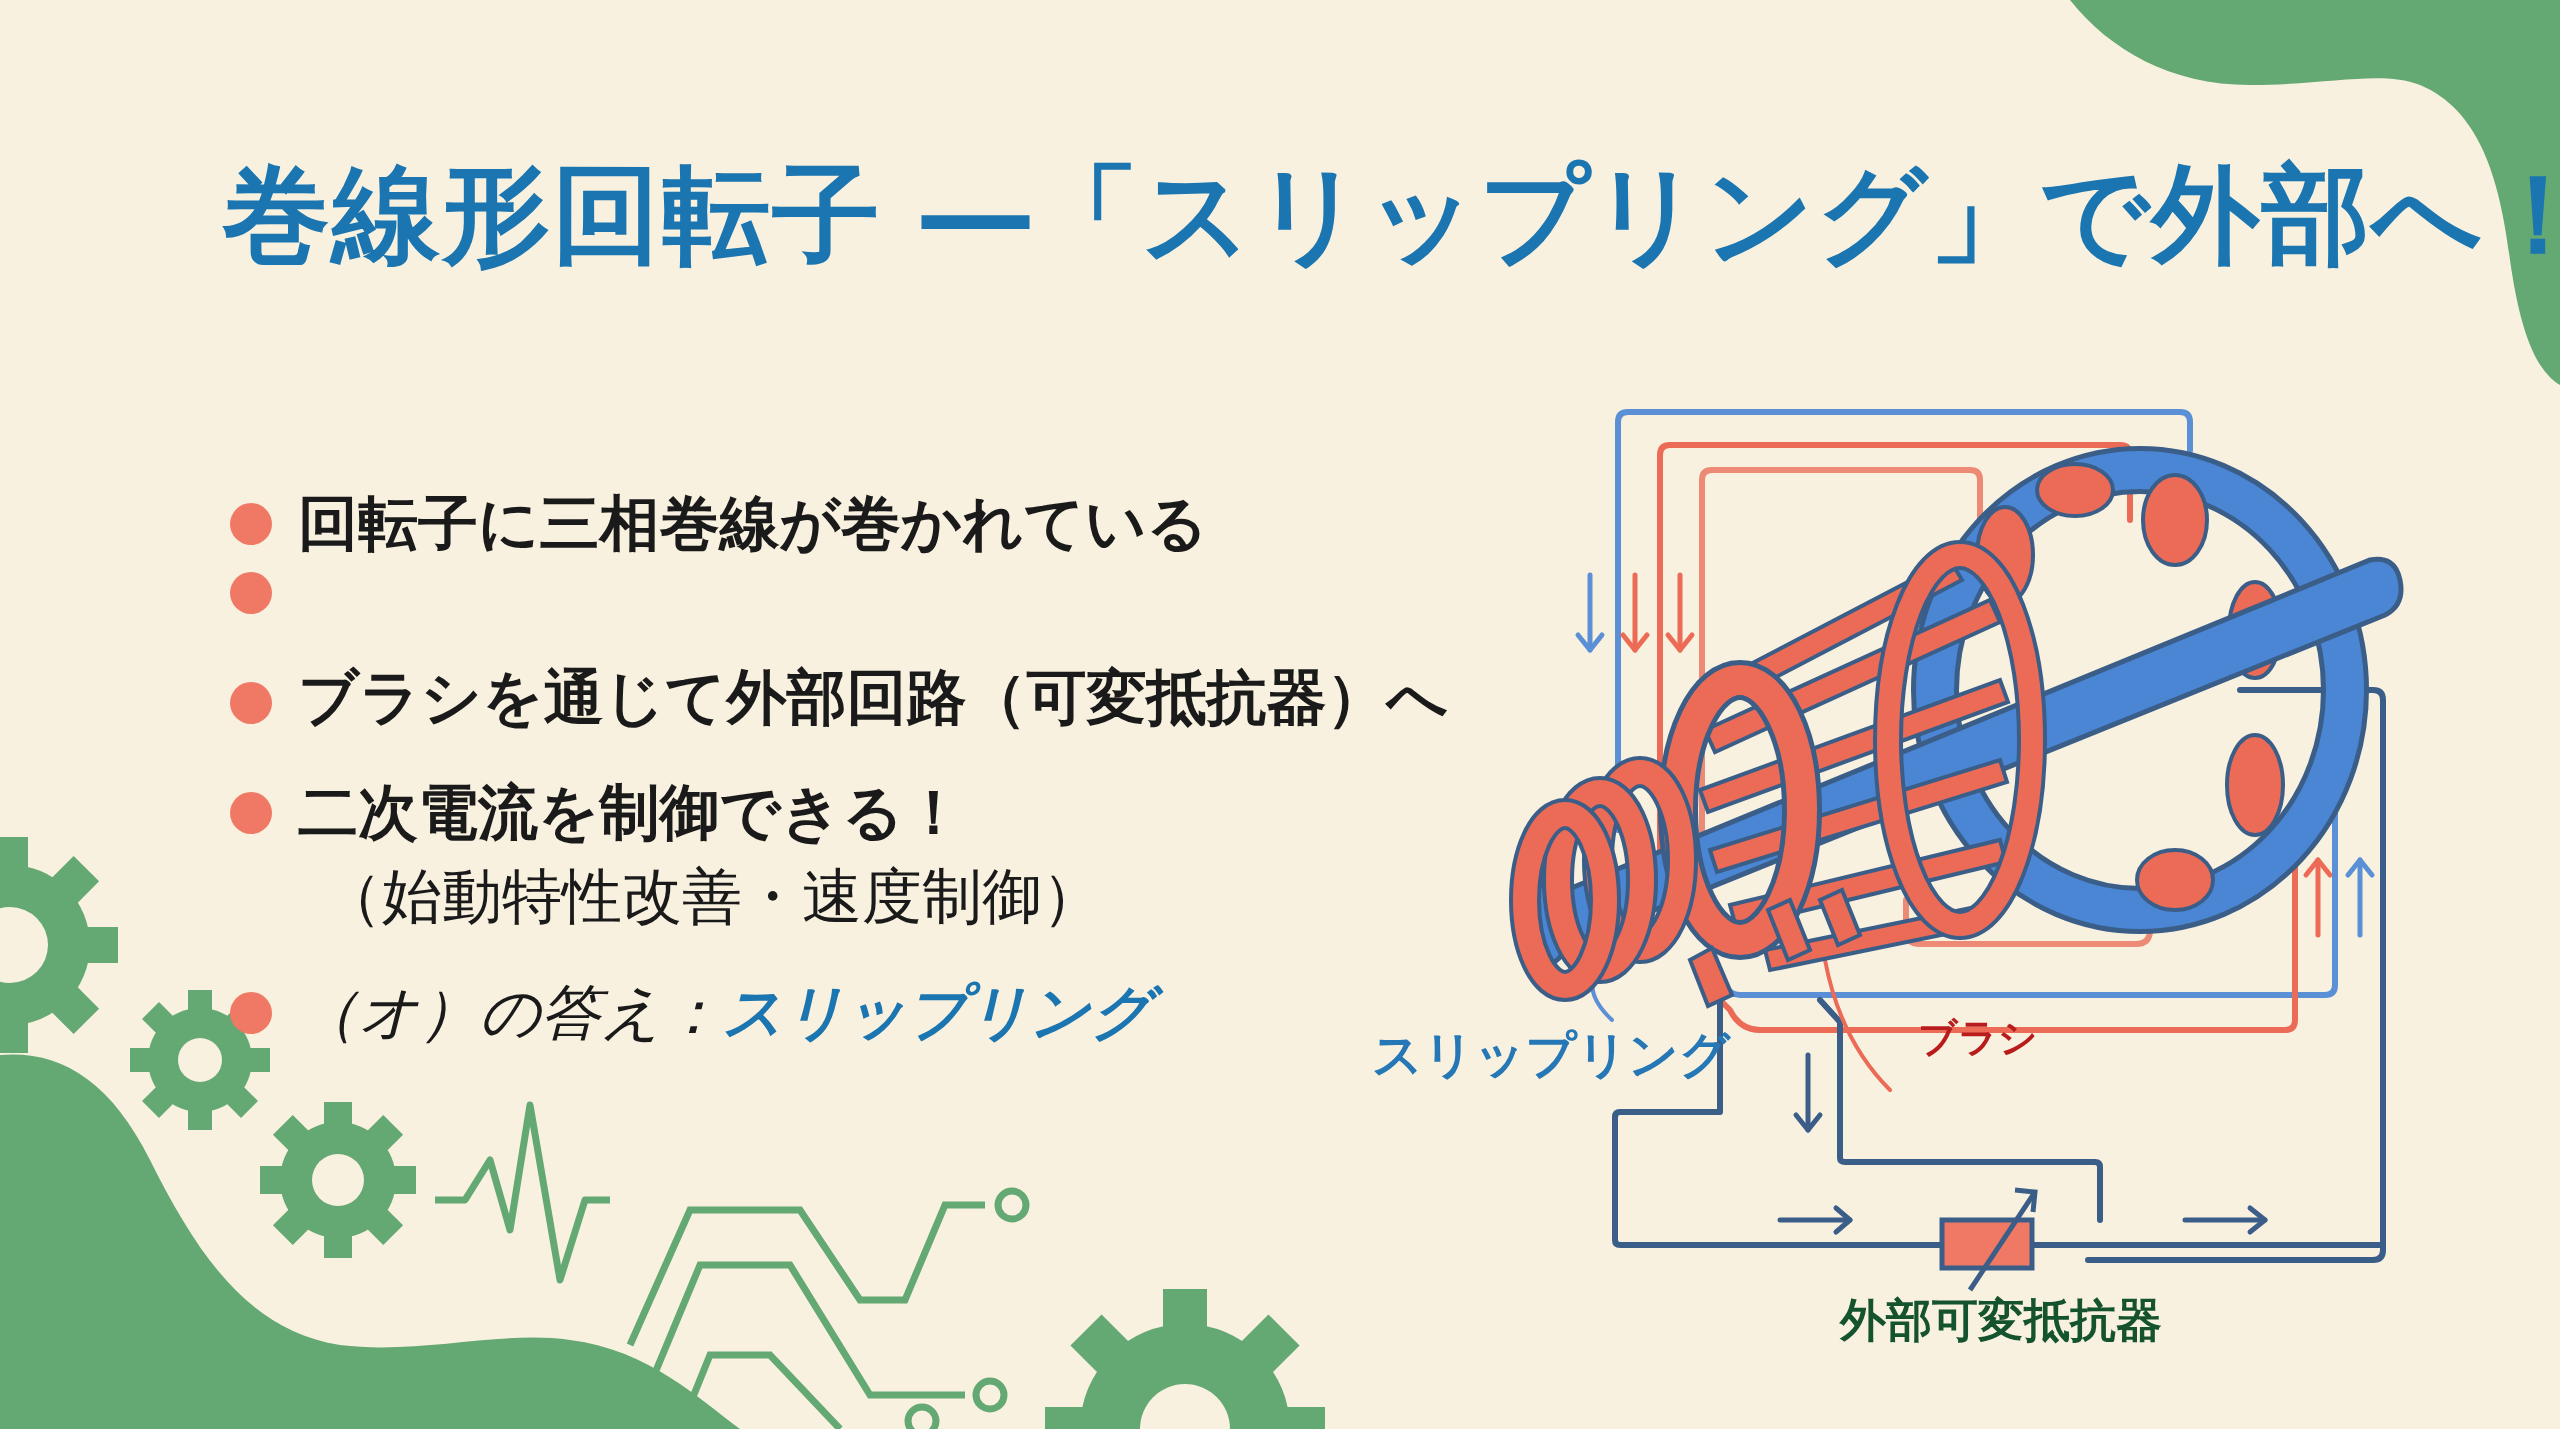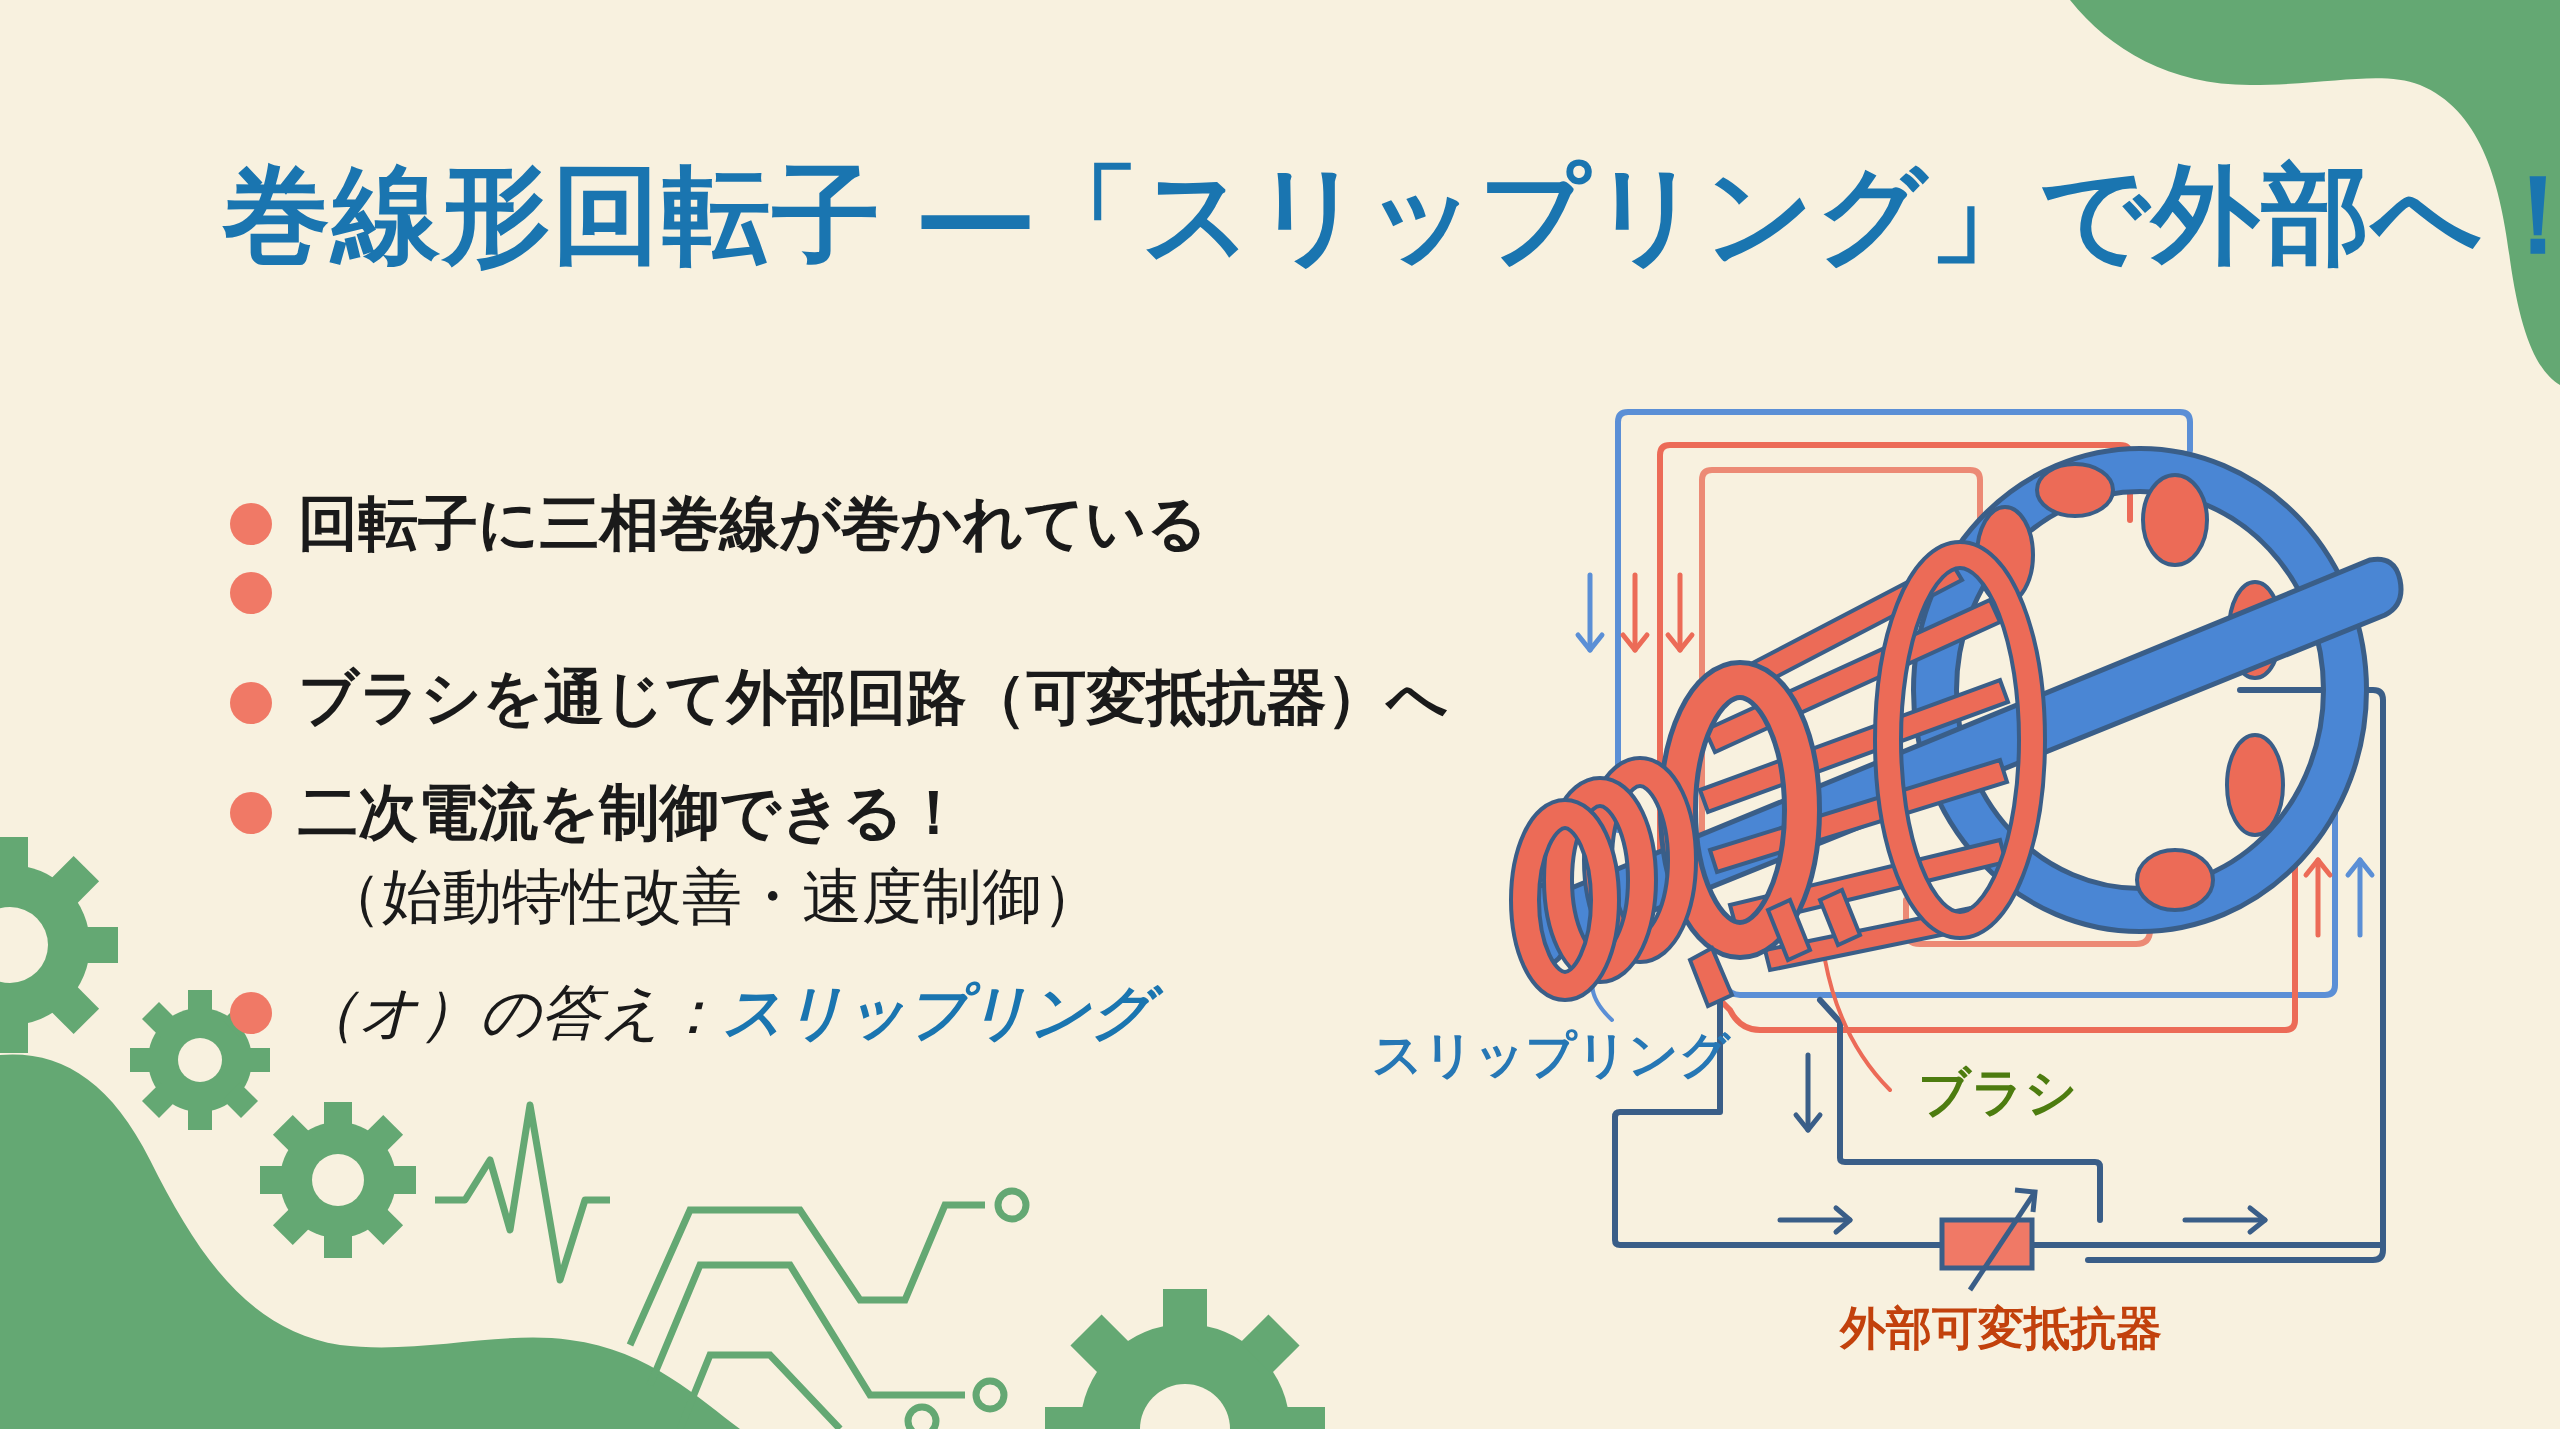--- a/index.html
+++ b/index.html
@@ -28,22 +28,22 @@
   }
   .b1 { position: absolute; top: 0; margin-top: 41px; }
   .b2 { position: absolute; top: 110px; }
   .b3 { position: absolute; top: 220px; font-family: Liberation Mono, monospace; }
   .b4 { position: absolute; top: 330px; }
   .b4 .sub { display: block; font-weight: normal; margin-left: 24px; }
   .b5 { position: absolute; top: 530px; font-weight: normal; font-style: italic; }
   .answer { color: #1a75b0; font-weight: bold; }
   .label { position: absolute; white-space: nowrap; font-weight: bold; }
   .lbl-slip { left: 1372px; top: 1022px; font-size: 50px; color: #2677b5; }
-  .lbl-brush { left: 1918px; top: 1058px; font-size: 52px; color: #4d7c0f; }
-  .lbl-res { left: 1840px; top: 1290px; font-size: 46px; color: #c2410c; margin-top: 8px; }
+  .lbl-brush { left: 1918px; top: 1011px; font-size: 39px; color: #b91c1c; }
+  .lbl-res { left: 1840px; top: 1290px; font-size: 46px; color: #14532d; }
 </style>
 </head>
 <body>
 
 <svg class="layer" width="2560" height="1429" viewBox="0 0 2560 1429">
 
   <path fill="#64a873" d="M2070,0 C2110,50 2170,85 2250,85 C2330,85 2380,70 2420,85 C2480,110 2500,180 2510,260 C2520,330 2535,370 2560,385 L2560,0 Z"></path>
 
   <path fill="#64a873" d="M0,1055 C60,1050 110,1080 150,1160 C200,1260 250,1330 340,1345 C420,1355 500,1330 570,1340 C650,1350 700,1400 740,1429 L0,1429 Z"></path>
 

